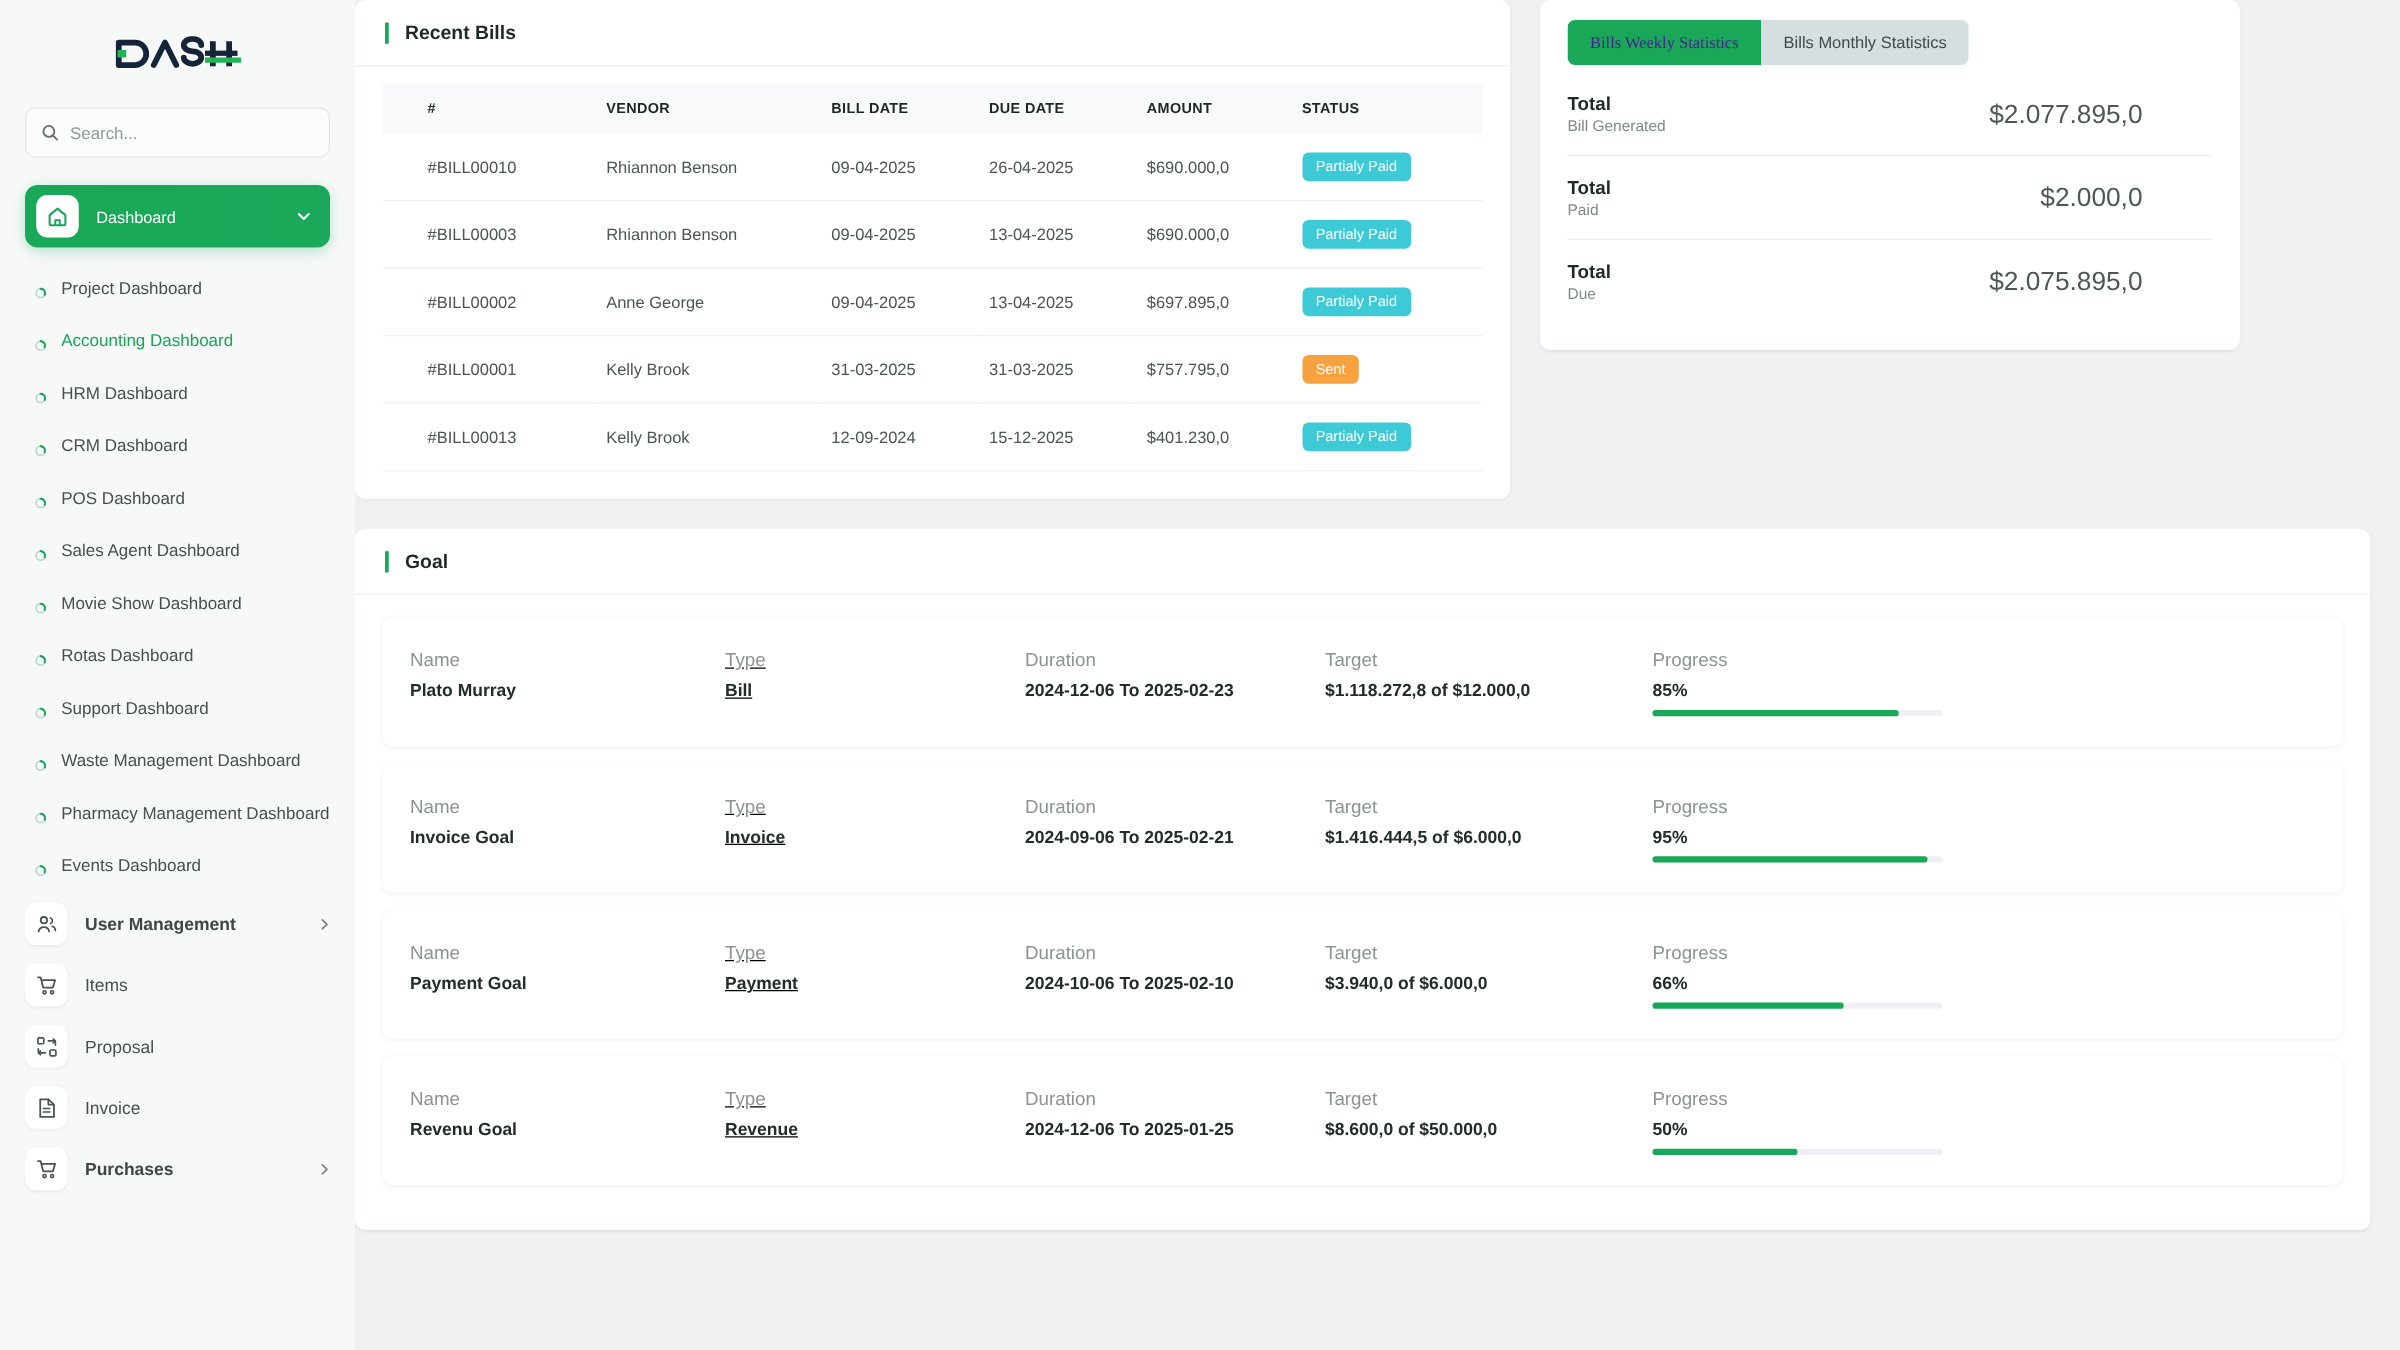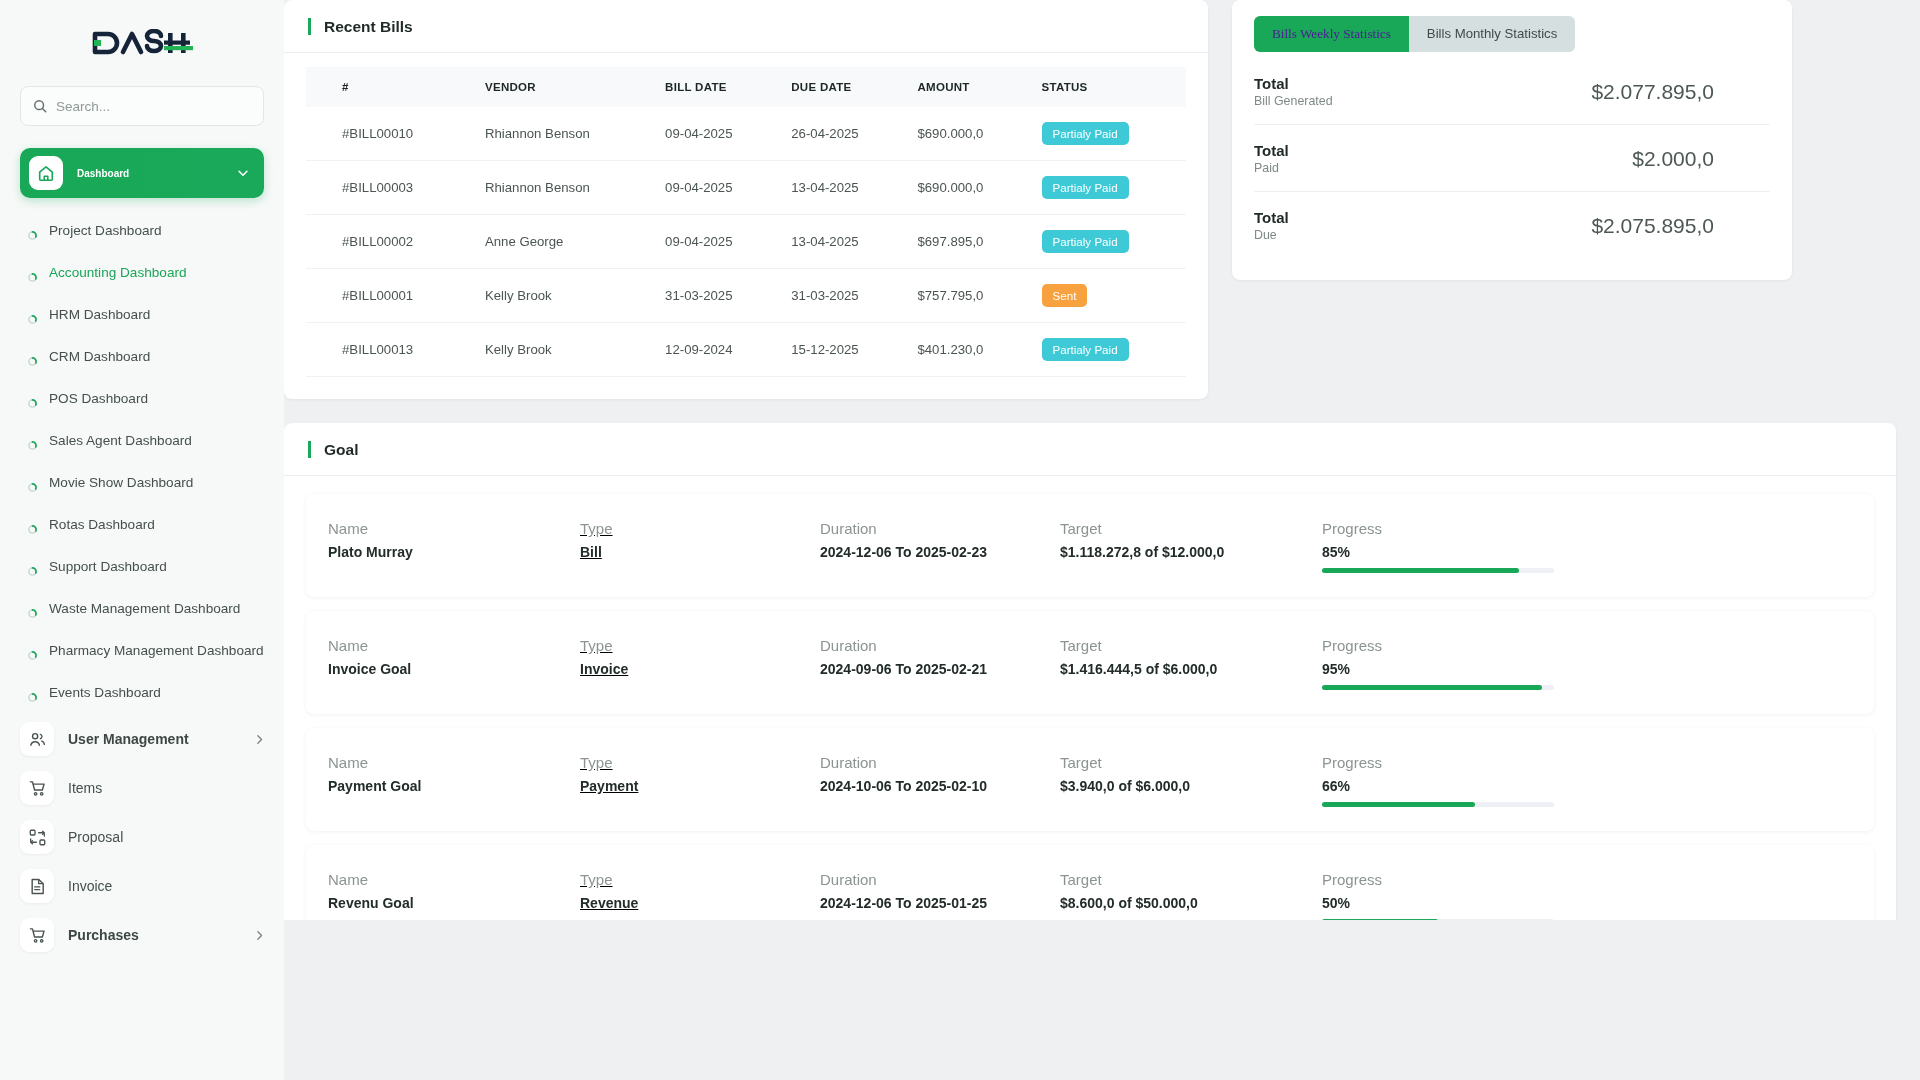--- a/index.html
+++ b/index.html
@@ -48,21 +48,21 @@
     display: flex; align-items: center;
     padding: 0 14px 0 9px;
     gap: 14px;
     box-shadow: 0 3px 10px rgba(26,169,90,.28);
     cursor: pointer;
   }
   .nav-main .ic {
     width: 34px; height: 34px; border-radius: 9px; background: #fff;
     display: flex; align-items: center; justify-content: center; flex: none;
   }
-  .nav-main .lbl { color: #fff; font-size: 10px; font-weight: bold; flex: 1; }
+  .nav-main .lbl { color: #fff; font-size: 13px; font-weight: normal; flex: 1; }
   .nav-main .chev { color: #fff; display: flex; }
 
   .sub-list { padding: 6px 0 0 0; }
   .sub-item {
     display: flex; align-items: flex-start; gap: 12px;
     padding: 10px 20px 10px 28px;
     cursor: pointer;
   }
   .sub-item .dot { flex: none; margin-top: 4px; }
   .sub-item .txt {
@@ -80,21 +80,21 @@
     width: 34px; height: 34px; border-radius: 9px; background: #fff;
     display: flex; align-items: center; justify-content: center; flex: none;
     box-shadow: 0 1px 3px rgba(20,40,35,.06);
   }
   .menu-item .lbl { flex: 1; font-size: 14px; color: #3d4845; font-weight: bold; }
   .menu-item .lbl.reg { font-weight: normal; color: #45504d; }
   .menu-item .arr { color: #7b8582; display: flex; }
 
   
   .main {
-    flex: 1; height: 920px; overflow: hidden;
+    flex: 1; height: 1080px; overflow: hidden;
     padding: 0 0 0 0;
     background: #eef0f2;
     position: relative;
   }
   .row-top { display: flex; gap: 24px; padding: 0 24px 0 0; align-items: flex-start; }
 
   .card {
     background: #fff;
     border-radius: 8px;
     box-shadow: 0 1px 3px rgba(30,50,45,.06);

